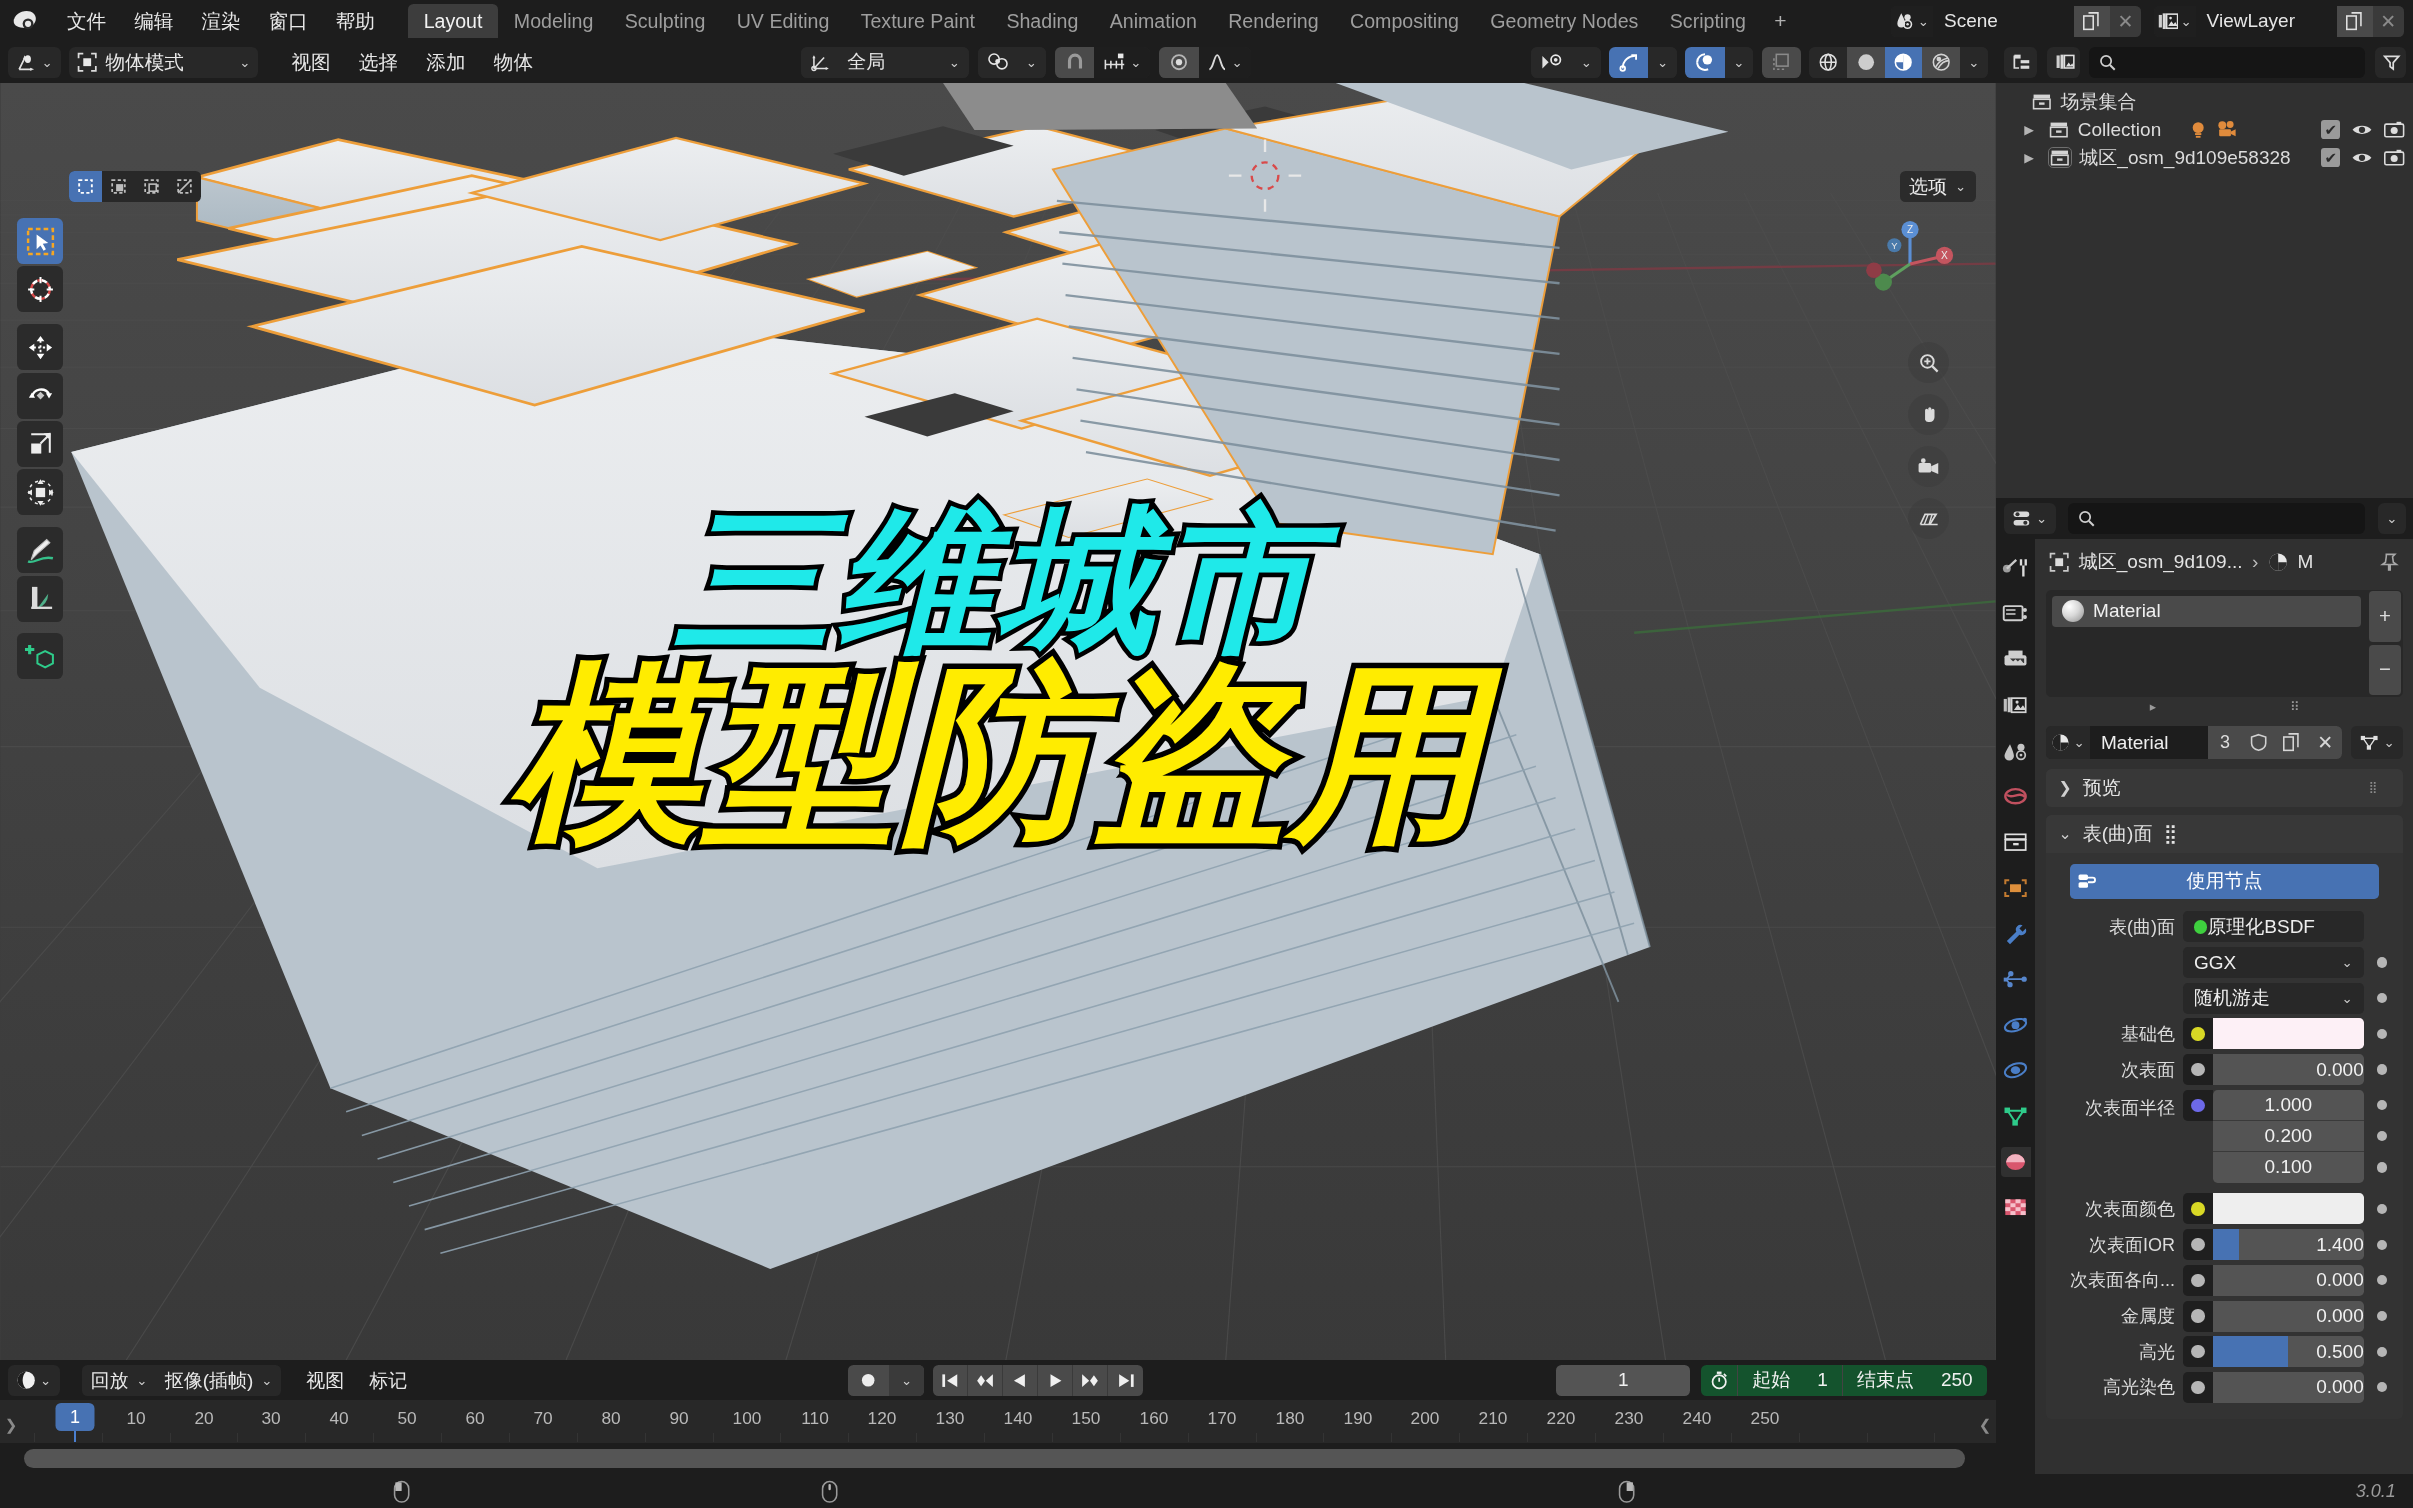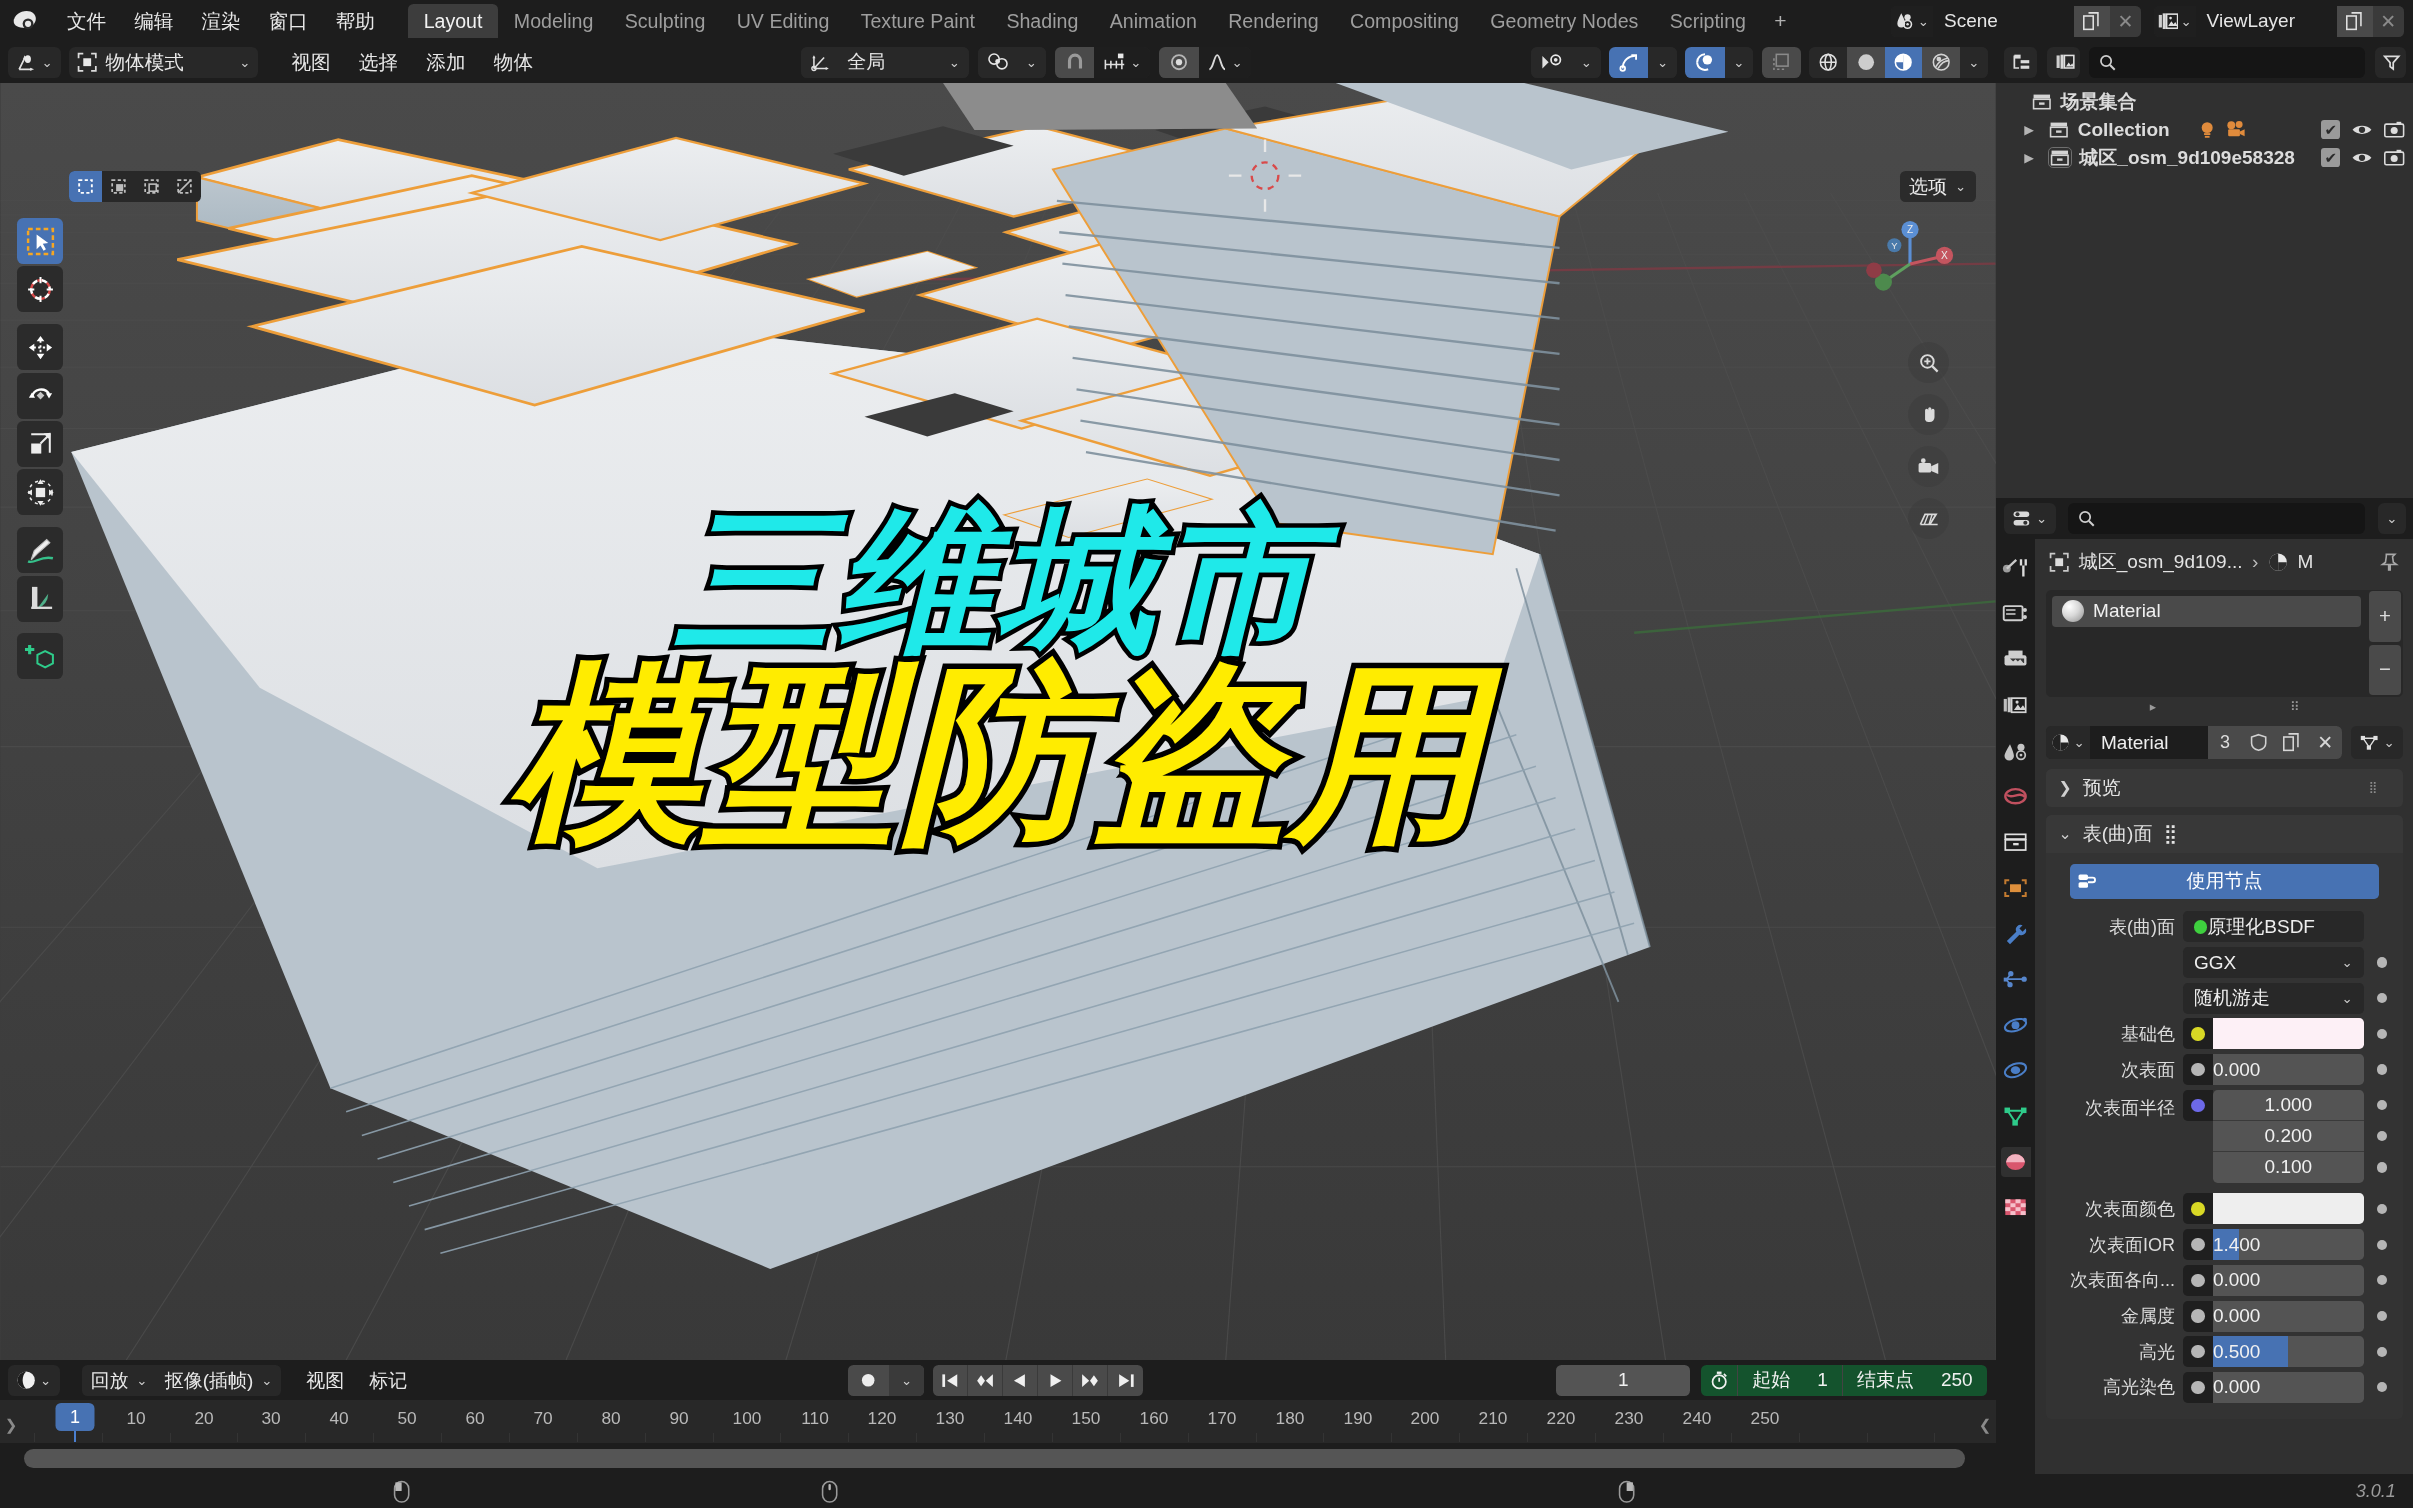--- a/index.html
+++ b/index.html
@@ -145,21 +145,21 @@
     height:41px; background:#1d1d1d; display:flex; align-items:center; padding:0 7.9px; gap:9.4px;
   }
   .out-search {
     flex:1; height:31px; background:#151515; border-radius:6.3px; display:flex;
     align-items:center; padding:0 9.4px; gap:7.9px;
   }
   .out-search input {
     flex:1; background:transparent; border:none; outline:none; color:#dcdcdc; font-size:18px;
     font-family:inherit;
   }
-  .out-rows { padding-top:4.7px;font-weight:bold; }
+  .out-rows { padding-top:4.7px; }
   .out-row {
     height:28px; display:flex; align-items:center; padding-left:11px; gap:7.9px; font-size:19px;
     color:#dcdcdc; position:relative;
   }
   .out-row .tri { width:17.3px; color:#b4b4b4; font-size:12.6px; }
   .out-row .rowicons { position:absolute; right:9.4px; display:flex; gap:11px; align-items:center;}
   .out-row .midicons { display:flex; gap:7.9px; margin-left:19px; align-items:center;}
   .chkbox { width:19px;height:19px;background:#9a9a9a;border-radius:3.1px;display:flex;align-items:center;justify-content:center;color:#2a2a2a;font-size:15px;}
   .sel-box { outline:1.6px solid #6e6e6e; border-radius:3.9px; padding:0.8px;}
 
@@ -247,21 +247,21 @@
   .prow { display:flex; align-items:center; margin:0 11px 4.7px 11px; height:31px; gap:7.9px;}
   .prow .plabel { width:118px; text-align:right; font-size:18px; color:#dcdcdc; white-space:nowrap;}
   .prow .pfield { flex:1; display:flex; align-items:center; height:31px; }
   .sockbox {
     width:30px;height:31px;background:#1f1f1f;border-radius:4.7px 0 0 4.7px;
     display:flex;align-items:center;justify-content:center; flex:none;
   }
   .sock { width:13.4px;height:13.4px;border-radius:50%; }
   .valbox {
     flex:1;height:31px;background:#545454;border-radius:0 4.7px 4.7px 0;display:flex;align-items:center;
-    justify-content:flex-start;font-size:19px;color:#f1f1f1;position:relative;overflow:hidden;
+    justify-content:flex-end;font-size:19px;color:#f1f1f1;position:relative;overflow:hidden;
   }
   .valbox .fill { position:absolute;left:0;top:0;bottom:0;background:#4772b3; }
   .valbox .vtxt { position:relative; z-index:2; }
   .colbox {
     flex:1;height:31px;border-radius:0 4.7px 4.7px 0;
   }
   .dotcol { width:20.4px; display:flex; align-items:center; justify-content:center; flex:none;}
   .dotcol i { width:10.2px;height:10.2px;border-radius:50%;background:#b6b6b6;display:block;}
   .enumbox {
     flex:1;height:31px;background:#282828;border-radius:4.7px;display:flex;align-items:center;

